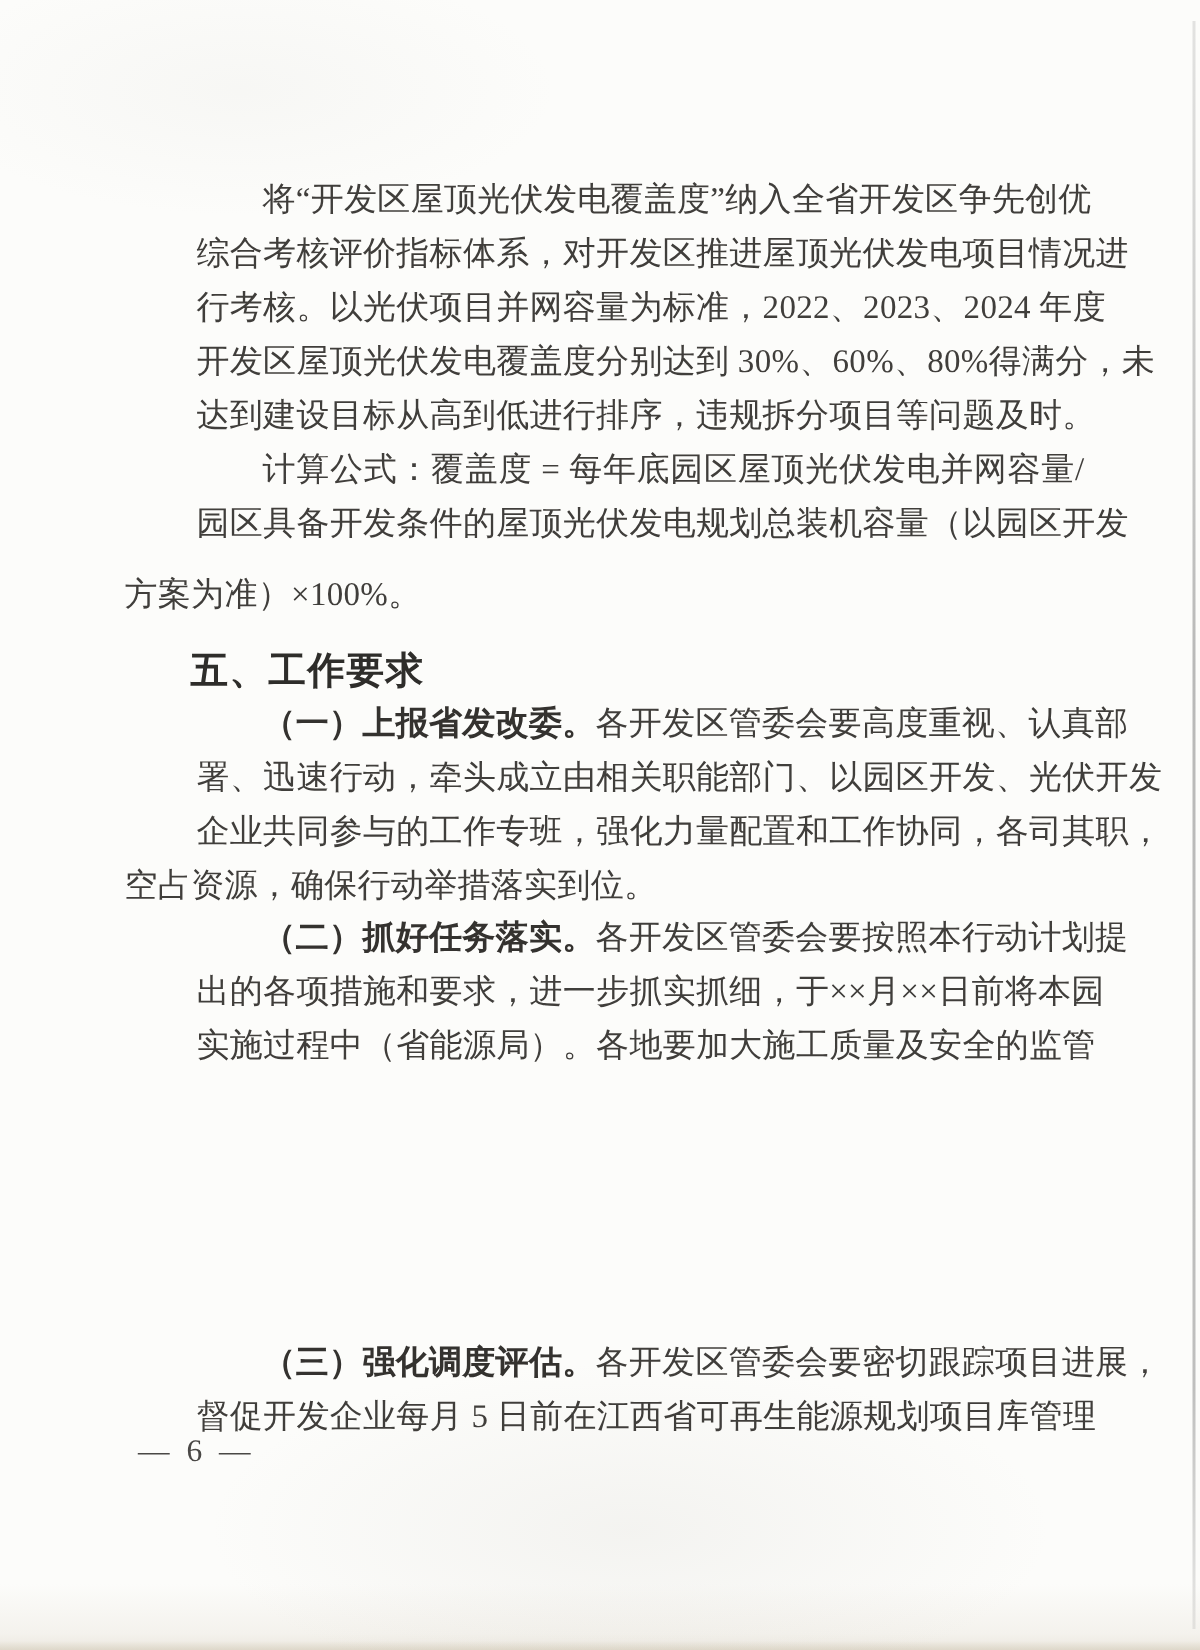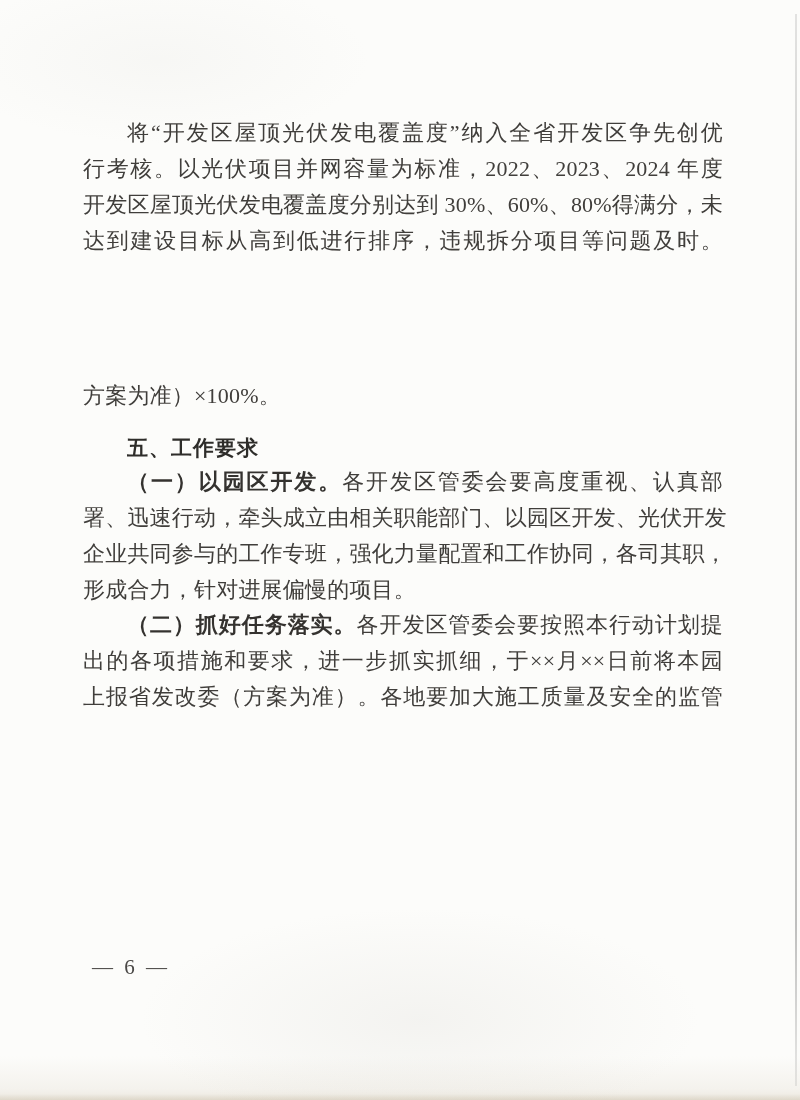--- a/index.html
+++ b/index.html
@@ -28,25 +28,26 @@
   .line {
     font-size: 22px;
     line-height: 36px;
     white-space: nowrap;
     letter-spacing: 0.2px;
     text-align: justify;
   }
   .fill {
     text-align-last: justify;
     text-justify: inter-character;
+    margin-left: 48px;
   }
   .indent { padding-left: 44px; }
   .lead { font-weight: bold; color: #34322f; }
   .heading {
-    font-size: 21px;
+    font-size: 25px;
     font-weight: bold;
     color: #2e2d2a;
     letter-spacing: 1px;
   }
   .pagenum {
     position: absolute;
     left: 92px;
     top: 952px;
     font-size: 21px;
     line-height: 30px;
@@ -70,45 +71,54 @@
     background: linear-gradient(to bottom, rgba(214,207,192,0.0), rgba(205,196,176,0.45));
   }
 </style>
 </head>
 <body>
 
 <div class="page">
 
   <div class="textcol" style="top:115px">
     <div class="line fill indent">将“开发区屋顶光伏发电覆盖度”纳入全省开发区争先创优</div>
+    <div class="line fill">综合考核评价指标体系，对开发区推进屋顶光伏发电项目情况进</div>
     <div class="line fill">行考核。以光伏项目并网容量为标准，2022、2023、2024 年度</div>
     <div class="line fill">开发区屋顶光伏发电覆盖度分别达到 30%、60%、80%得满分，未</div>
     <div class="line fill">达到建设目标从高到低进行排序，违规拆分项目等问题及时。</div>
   </div>
 
+  <div class="textcol" style="top:295px">
+    <div class="line fill indent">计算公式：覆盖度 = 每年底园区屋顶光伏发电并网容量/</div>
+    <div class="line fill">园区具备开发条件的屋顶光伏发电规划总装机容量（以园区开发</div>
+  </div>
   <div class="textcol" style="top:378px">
     <div class="line">方案为准）×100%。</div>
   </div>
 
   <div class="textcol" style="top:430px">
     <div class="line heading indent">五、工作要求</div>
   </div>
 
   <div class="textcol" style="top:464px">
-    <div class="line fill indent"><span class="lead">（一）以园区开发。</span><span>各开发区管委会要高度重视、认真部</span></div>
+    <div class="line fill indent"><span class="lead">（一）上报省发改委。</span><span>各开发区管委会要高度重视、认真部</span></div>
     <div class="line fill">署、迅速行动，牵头成立由相关职能部门、以园区开发、光伏开发</div>
     <div class="line fill">企业共同参与的工作专班，强化力量配置和工作协同，各司其职，</div>
-    <div class="line">形成合力，针对进展偏慢的项目。</div>
+    <div class="line">空占资源，确保行动举措落实到位。</div>
   </div>
 
   <div class="textcol" style="top:607px">
     <div class="line fill indent"><span class="lead">（二）抓好任务落实。</span><span>各开发区管委会要按照本行动计划提</span></div>
     <div class="line fill">出的各项措施和要求，进一步抓实抓细，于××月××日前将本园</div>
-    <div class="line fill">上报省发改委（方案为准）。各地要加大施工质量及安全的监管</div>
+    <div class="line fill">实施过程中（省能源局）。各地要加大施工质量及安全的监管</div>
   </div>
 
+  <div class="textcol" style="top:890px">
+    <div class="line fill indent"><span class="lead">（三）强化调度评估。</span><span>各开发区管委会要密切跟踪项目进展，</span></div>
+    <div class="line fill">督促开发企业每月 5 日前在江西省可再生能源规划项目库管理</div>
+  </div>
 
   <div class="pagenum">— 6 —</div>
 
   <div class="edge-line-right"></div>
   <div class="edge-band-bottom"></div>
 
 </div>
 
 </body></html>

